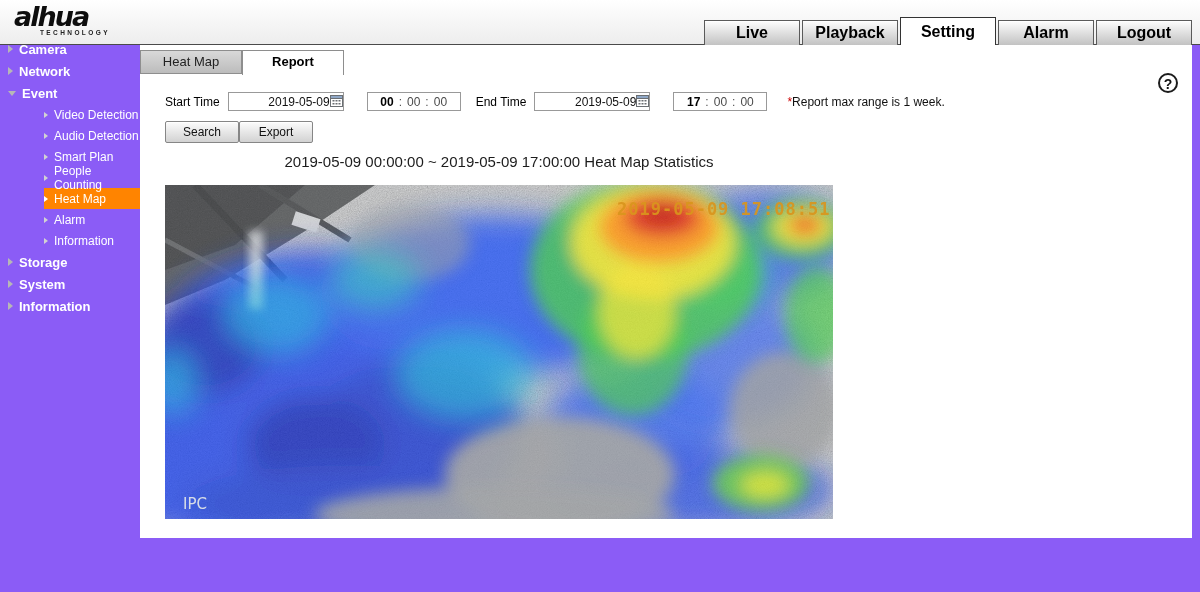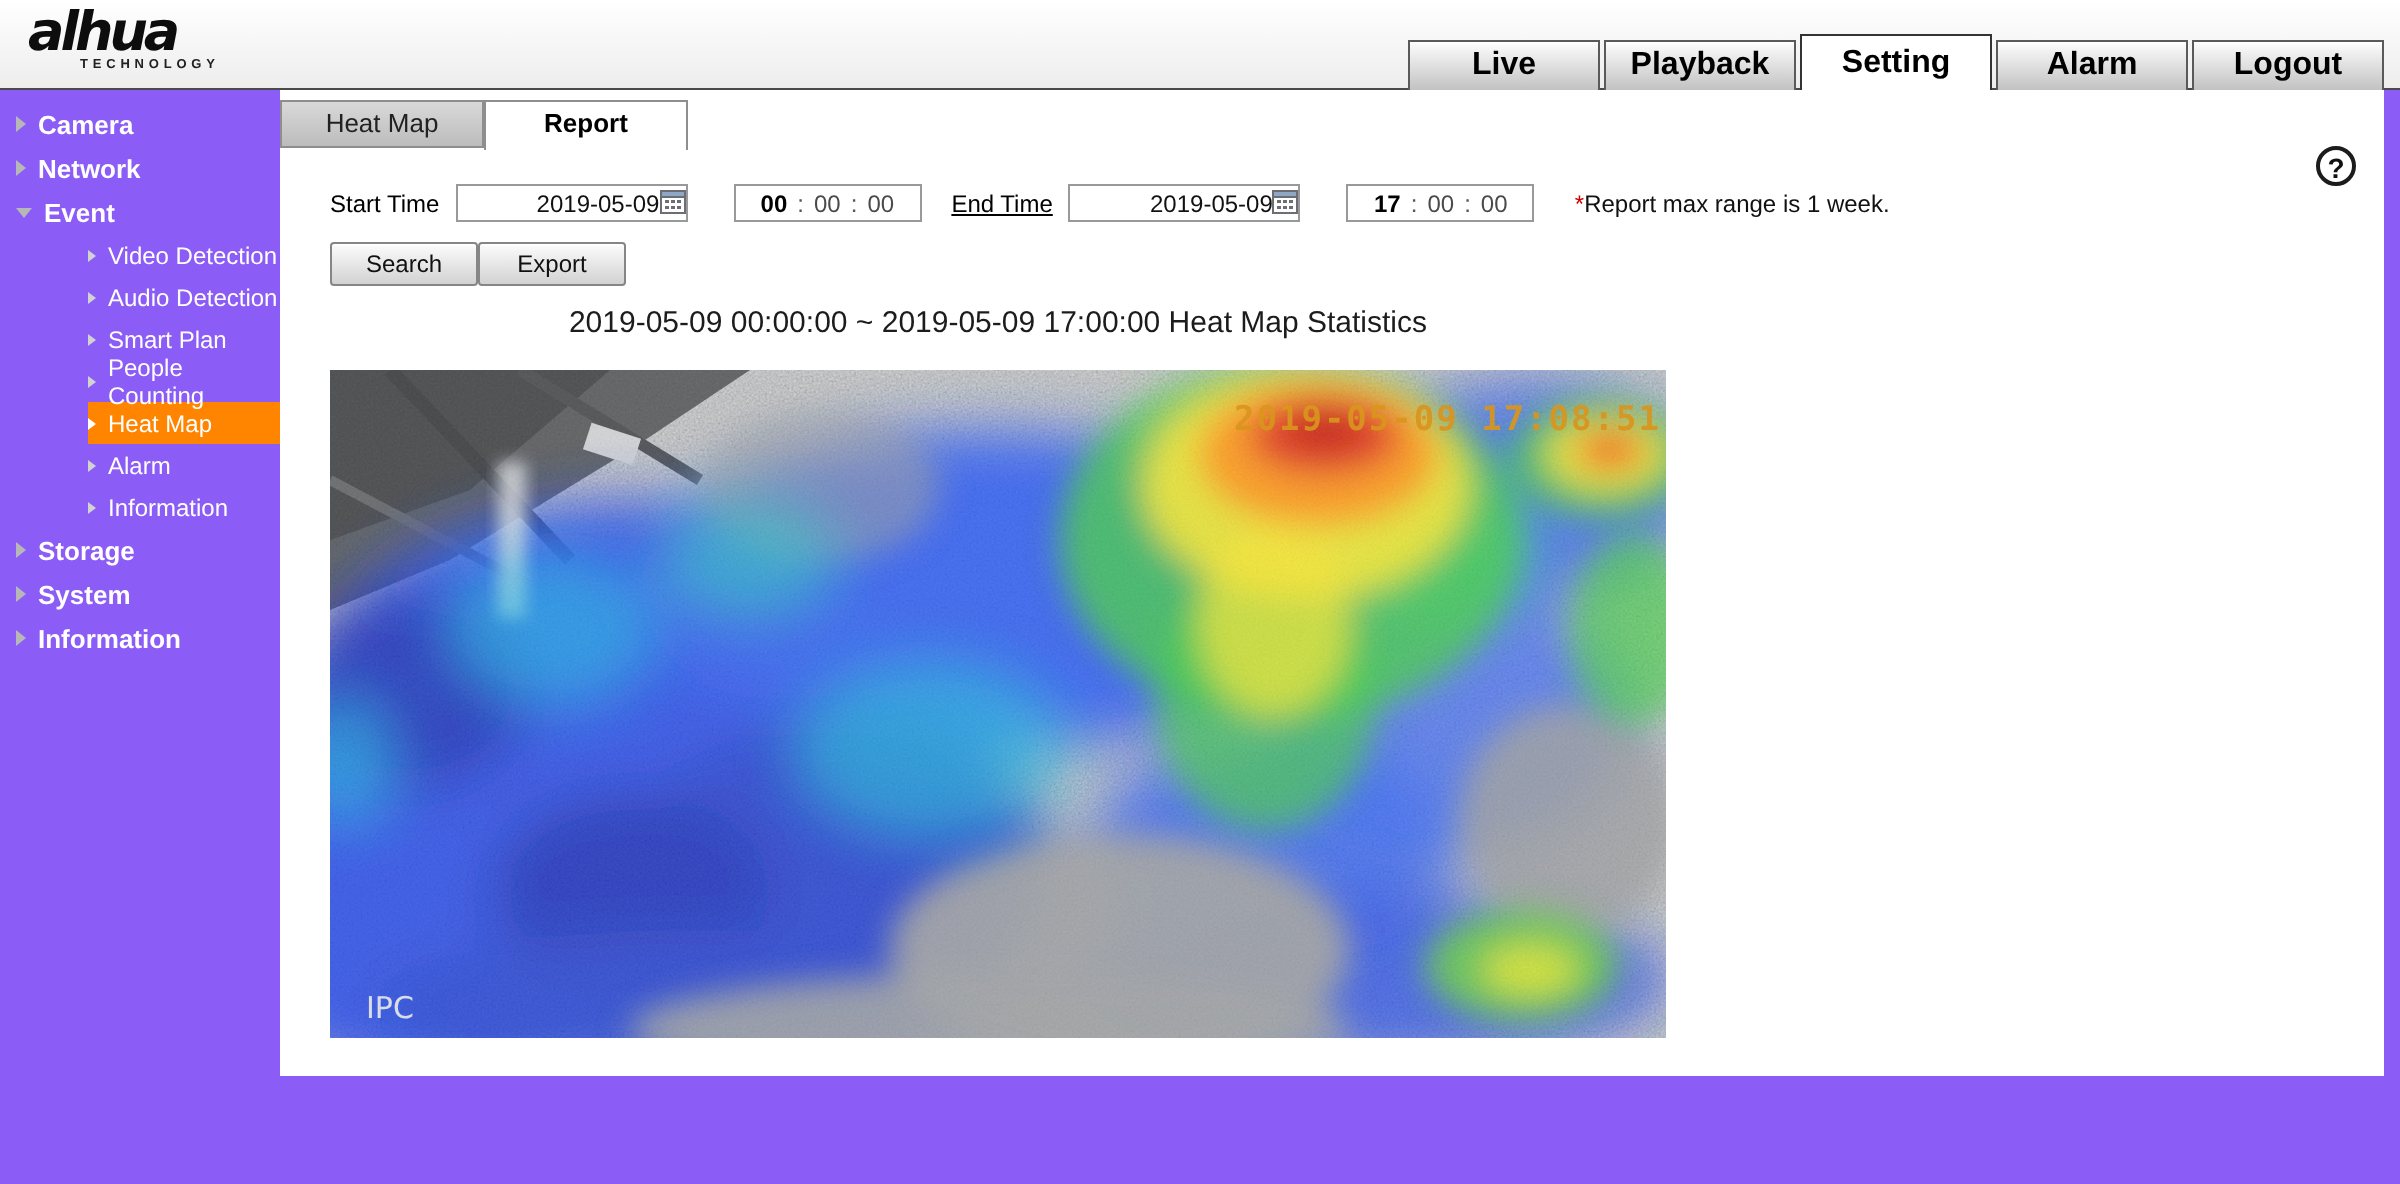--- a/index.html
+++ b/index.html
@@ -13,21 +13,21 @@
   .logo-text { font-family:"DejaVu Sans", sans-serif; font-weight:900; font-style:italic;
                font-size:27px; color:#0d0d0d; letter-spacing:-2px; line-height:28px; }
   .logo-tag { font-size:6.5px; font-weight:bold; letter-spacing:2.4px; color:#222; padding-left:26px; margin-top:-2px; }
   .nav { position:absolute; right:8px; top:17px; display:flex; align-items:flex-end; gap:2px; }
   .nav-btn { width:96px; height:26px; line-height:24px; text-align:center; font-size:16px; font-weight:bold;
              color:#000; background:linear-gradient(#fdfdfd,#c2c2c2); border:1px solid #5a5a5a;
              box-shadow:inset 0 1px 0 #fff; cursor:pointer; }
   .nav-btn.active { height:29px; line-height:27px; background:#ffffff; border-color:#333; }
 
   
-  .sidebar { position:absolute; left:0; top:43px; width:140px; padding-top:8px; color:#fff; }
+  .sidebar { position:absolute; left:0; top:30px; width:140px; padding-top:8px; color:#fff; }
   .side-group { display:flex; align-items:center; height:22px; padding-left:8px;
                 font-size:13px; font-weight:bold; cursor:pointer; }
   .side-sub { display:flex; align-items:center; height:21px; font-size:12px; cursor:pointer;margin-left:44px; }
   .side-sub.active { background:#ff8400; }
   .tri { width:0; height:0; margin-right:6px; flex:0 0 auto; }
   .tri.right { border-left:5px solid #b7b7b7; border-top:4px solid transparent; border-bottom:4px solid transparent; }
   .tri.down  { border-top:5px solid #b7b7b7; border-left:4px solid transparent; border-right:4px solid transparent; }
   .sub-arrow { width:0; height:0; margin-right:6px; flex:0 0 auto;
                border-left:4px solid #d2d2d2; border-top:3px solid transparent; border-bottom:3px solid transparent; }
   .side-sub.active .sub-arrow { border-left-color:#fff; }
@@ -44,21 +44,21 @@
   .form-row { position:absolute; left:25px; top:47px; display:flex; align-items:center; font-size:12px; color:#000;text-align:right; }
   .f-label { margin-right:8px; }
   .date-input { width:116px; height:19px; border:1px solid #999; background:#fff; display:flex; align-items:center;
                 padding:0 0 0 6px; cursor:text; }
   .date-text { flex:1; font-size:12px; color:#111; }
   .time-box { width:94px; height:19px; border:1px solid #999; background:#fff; margin-left:23px;
               display:flex; align-items:center; justify-content:center; gap:5px; font-size:12px; cursor:text; }
   .t-h { font-weight:bold; color:#000; }
   .t-ms { color:#4a4a4a; }
   .t-sep { color:#555; }
-  .end-label { margin:0 8px 0 15px;text-decoration:underline; }
+  .end-label { margin:0 8px 0 15px; }
   .note { margin-left:20px; font-size:12px; color:#111; }
   .note .star { color:#cc0000; }
 
   .btn-row { position:absolute; left:25px; top:76px; display:flex; }
   .btn { width:74px; height:22px; line-height:20px; text-align:center; font-size:12px; color:#111;
          background:linear-gradient(#fcfcfc,#d2d2d2); border:1px solid #868686; border-radius:2px;
          box-shadow:inset 0 1px 0 #fff; cursor:pointer; }
 
   .report-title { position:absolute; left:25px; top:108px; width:668px; text-align:center;
                   font-size:15px; color:#1c1c1c; }

